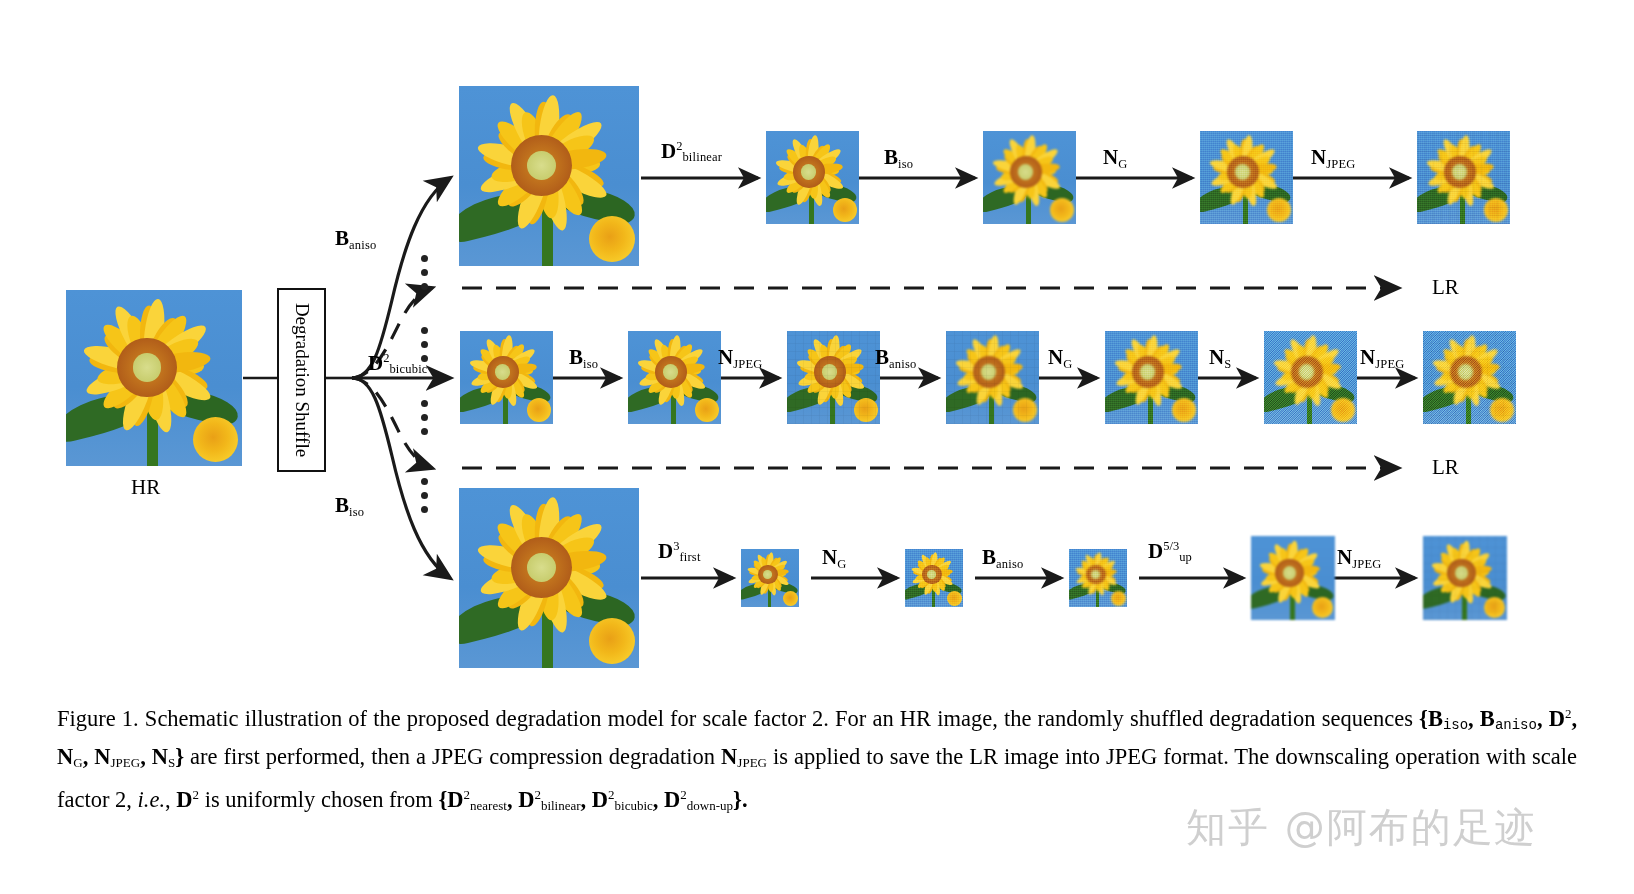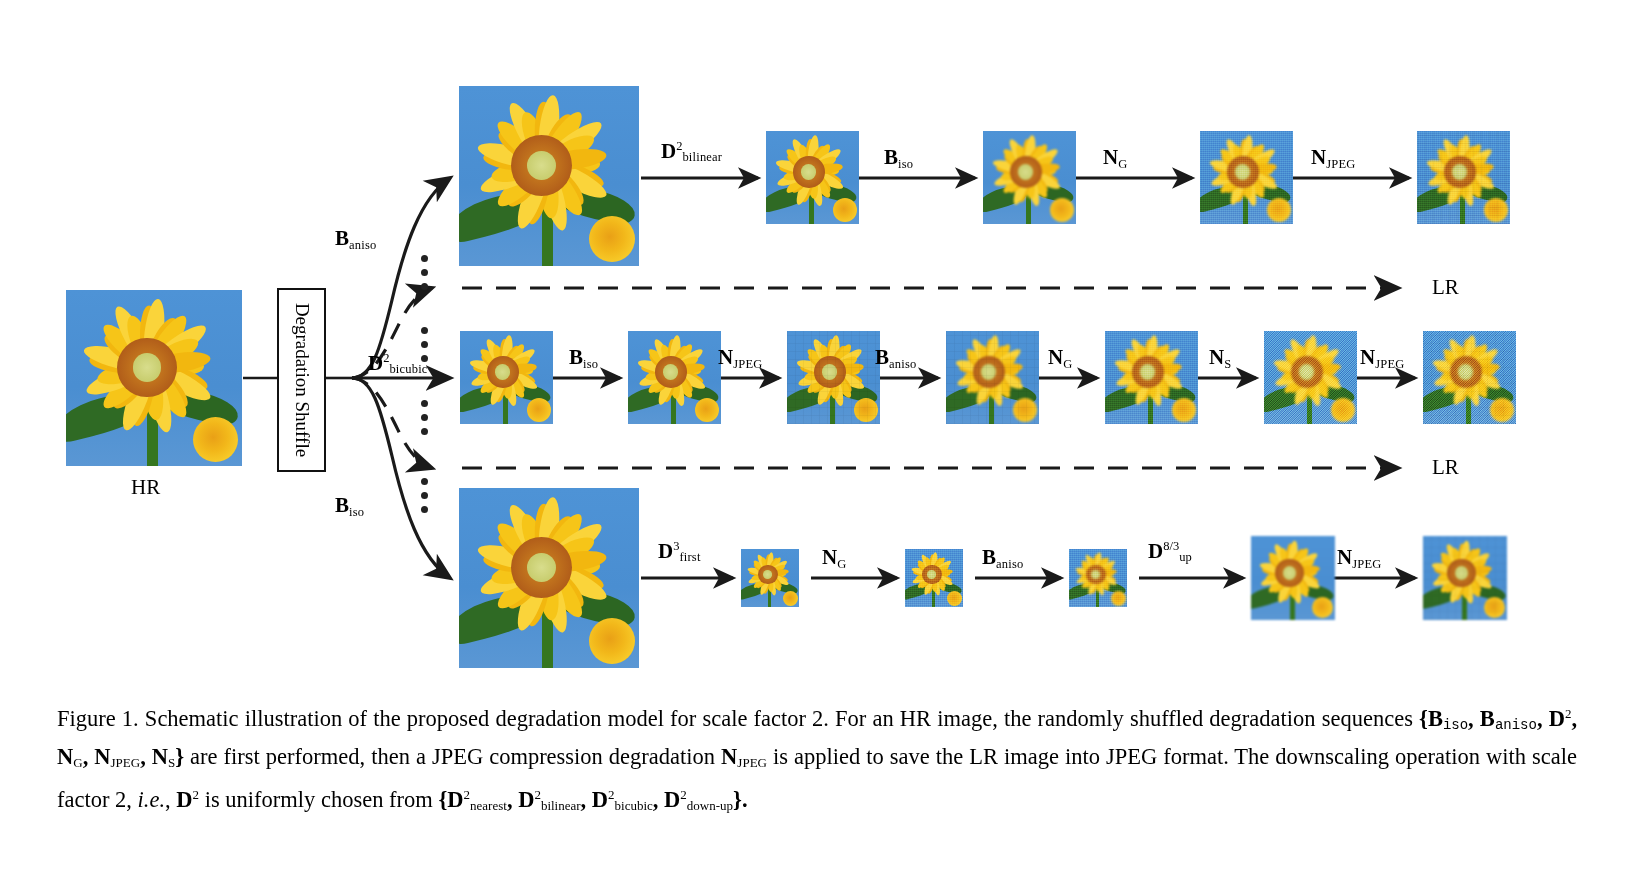--- a/index.html
+++ b/index.html
@@ -830,21 +830,21 @@
         <i style="transform:rotate(296.7692307692308deg);width:38%"></i>
         <i style="transform:rotate(304.61538461538464deg);width:43%"></i>
         <i style="transform:rotate(324.46153846153845deg);width:48%"></i>
         <i style="transform:rotate(332.3076923076923deg);width:38%"></i>
         <i style="transform:rotate(352.1538461538462deg);width:43%"></i>
       </div>
       <div class="disc"></div>
       <div class="bud"></div>
   </div>
   <div class="lbl" style="left:1148px;top:540px;">
-    <span class="bb">D</span><sup>8/3</sup><sub>up</sub>
+    <span class="bb">D</span><sup>5/3</sup><sub>up</sub>
   </div>
   <div class="sf blur3" style="left:1251px;top:536px;width:84px;height:84px;">
     <div class="sky"></div>
       <div class="leafA"></div>
       <div class="leafB"></div>
     <div class="stem"></div>
       <div class="petals">
         <i style="transform:rotate(0deg);width:38%"></i>
         <i style="transform:rotate(19.846153846153847deg);width:43%"></i>
         <i style="transform:rotate(27.692307692307693deg);width:48%"></i>
@@ -912,14 +912,15 @@
         <i style="transform:rotate(352.1538461538462deg);width:43%"></i>
       </div>
       <div class="disc"></div>
       <div class="bud"></div>
   </div>
 
   <div class="caption">
     <span>Figure 1. Schematic illustration of the proposed degradation model for scale factor 2.  For an HR image, the randomly shuffled degradation sequences </span><span class="bb">{B</span><sub class="mono">iso</sub><span class="bb">, B</span><sub class="mono">aniso</sub><span class="bb">, D</span><sup>2</sup><span class="bb">, N</span><sub>G</sub><span class="bb">, N</span><sub>JPEG</sub><span class="bb">, N</span><sub>S</sub><span class="bb">}</span><span> are first performed, then a JPEG compression degradation </span><span class="bb">N</span><sub>JPEG</sub><span> is applied to save the LR image into JPEG format.  The downscaling operation with scale factor 2, </span><i>i.e.</i><span>, </span><span class="bb">D</span><sup>2</sup><span> is uniformly chosen from </span><span class="bb">{D</span><sup>2</sup><sub>nearest</sub><span class="bb">, D</span><sup>2</sup><sub>bilinear</sub><span class="bb">, D</span><sup>2</sup><sub>bicubic</sub><span class="bb">, D</span><sup>2</sup><sub>down-up</sub><span class="bb">}.</span>
   </div>
 
+  <div class="watermark">知乎 @阿布的足迹</div>
 
 </div>
 
 </body></html>

